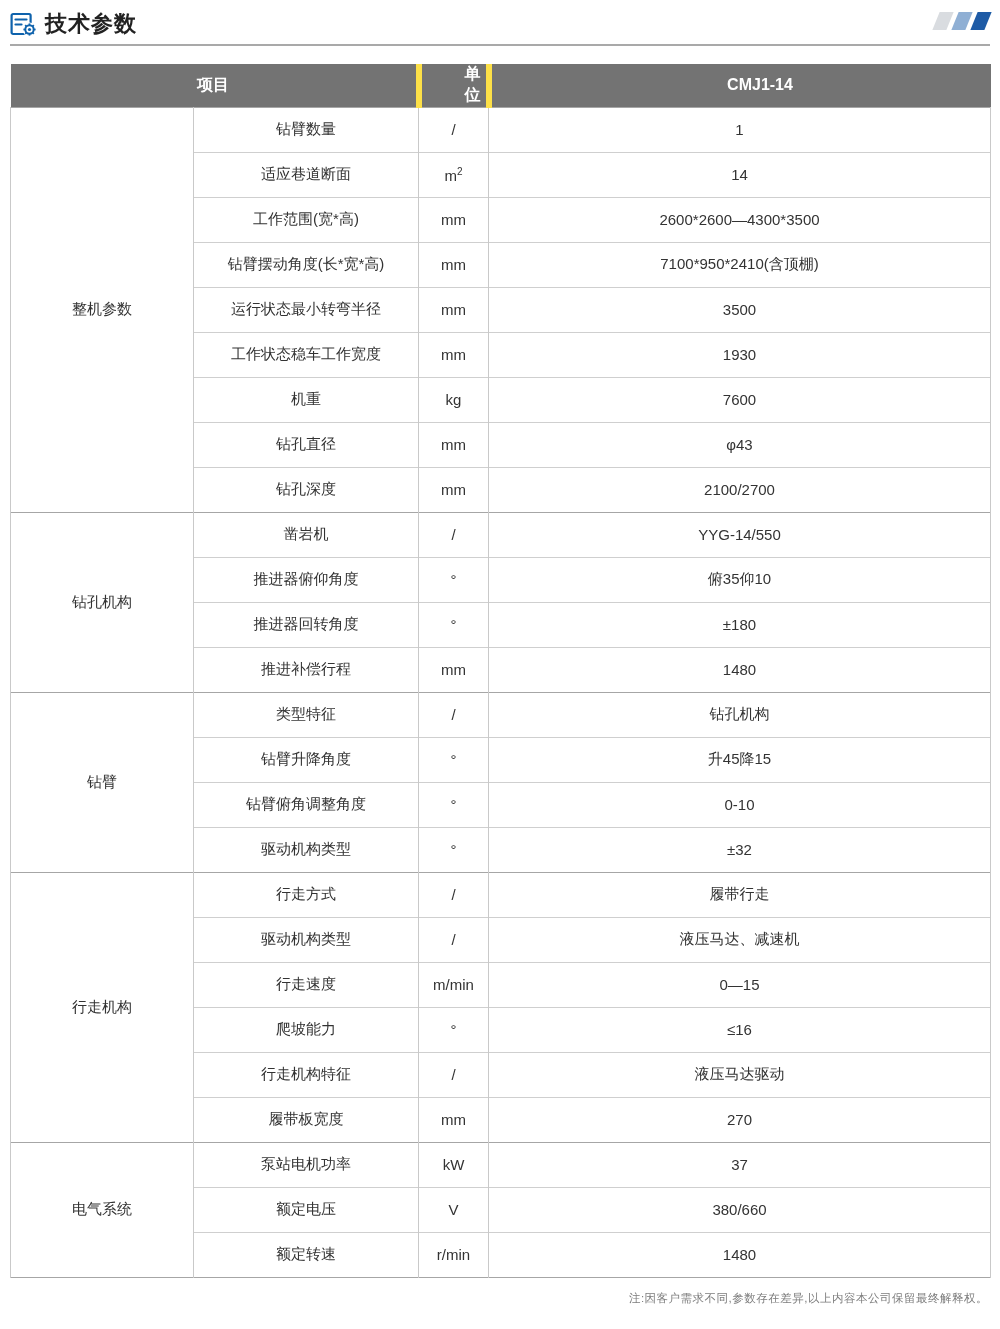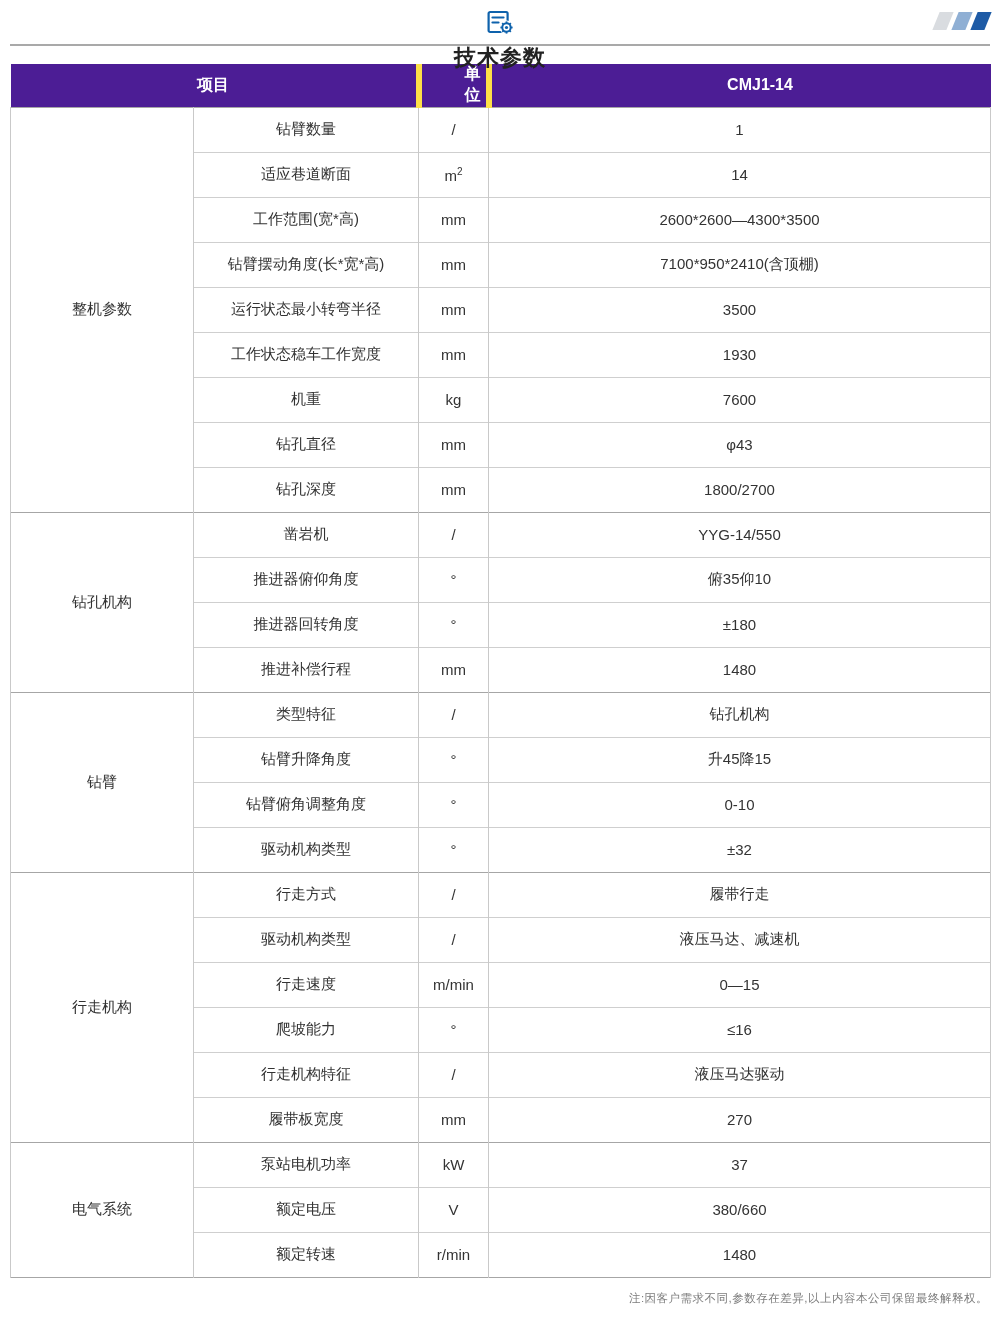--- a/index.html
+++ b/index.html
@@ -6,21 +6,21 @@
   html, body { background: #ffffff; }
   body {
     width: 1000px; height: 1329px;
     font-family: "Liberation Sans", "DejaVu Sans", sans-serif;
     position: relative;
     color: #333;
   }
 
   
   .page-header { position: relative; padding: 10px 10px 0 10px; }
-  .title-row { display: flex; align-items: center; gap: 8px; height: 28px; flex-direction: column; }
+  .title-row { display: flex; align-items: center; gap: 8px; height: 28px; }
   .title-row h1 { font-size: 22px; font-weight: bold; color: #222; letter-spacing: 1px; }
   .title-icon { width: 27px; height: 25px; display: inline-block; }
   .title-underline { height: 2px; background: #a9a9a9; margin-top: 6px; }
 
   .corner-accent { position: absolute; right: 12px; top: 12px; display: flex; gap: 5px; }
   .corner-accent span { width: 14px; height: 18px; transform: skewX(-22deg); display: block; }
 
   
   .spec-table-wrap { padding: 18px 10px 0 10px; }
   table.spec { width: 980px; border-collapse: collapse; table-layout: fixed; }
@@ -100,21 +100,21 @@
 
 <div class="spec-table-wrap">
   <table class="spec">
     <colgroup>
       <col class="c-cat">
         <col class="c-param">
         <col class="c-unit">
         <col class="c-value">
     </colgroup>
     <thead>
-      <tr style="background:#4c1d95">
+      <tr style="background:#737373">
         <th colspan="2">项目</th>
         <th>单位</th>
         <th>CMJ1-14</th>
       </tr>
     </thead>
     <tbody>
         <tr>
           <td rowspan="9" class="cat-cell">整机参数</td>
           <td class="param-cell group-start">钻臂数量</td>
           <td class="unit-cell group-start">/</td>
@@ -151,21 +151,21 @@
           <td class="value-cell">7600</td>
         </tr>
         <tr>
           <td class="param-cell alt">钻孔直径</td>
           <td class="unit-cell alt">mm</td>
           <td class="value-cell alt">φ43</td>
         </tr>
         <tr>
           <td class="param-cell">钻孔深度</td>
           <td class="unit-cell">mm</td>
-          <td class="value-cell">1800/2700</td>
+          <td class="value-cell">2100/2700</td>
         </tr>
         <tr>
           <td rowspan="4" class="cat-cell">钻孔机构</td>
           <td class="param-cell alt group-start">凿岩机</td>
           <td class="unit-cell alt group-start">/</td>
           <td class="value-cell alt group-start">YYG-14/550</td>
         </tr>
         <tr>
           <td class="param-cell">推进器俯仰角度</td>
           <td class="unit-cell">°</td>

